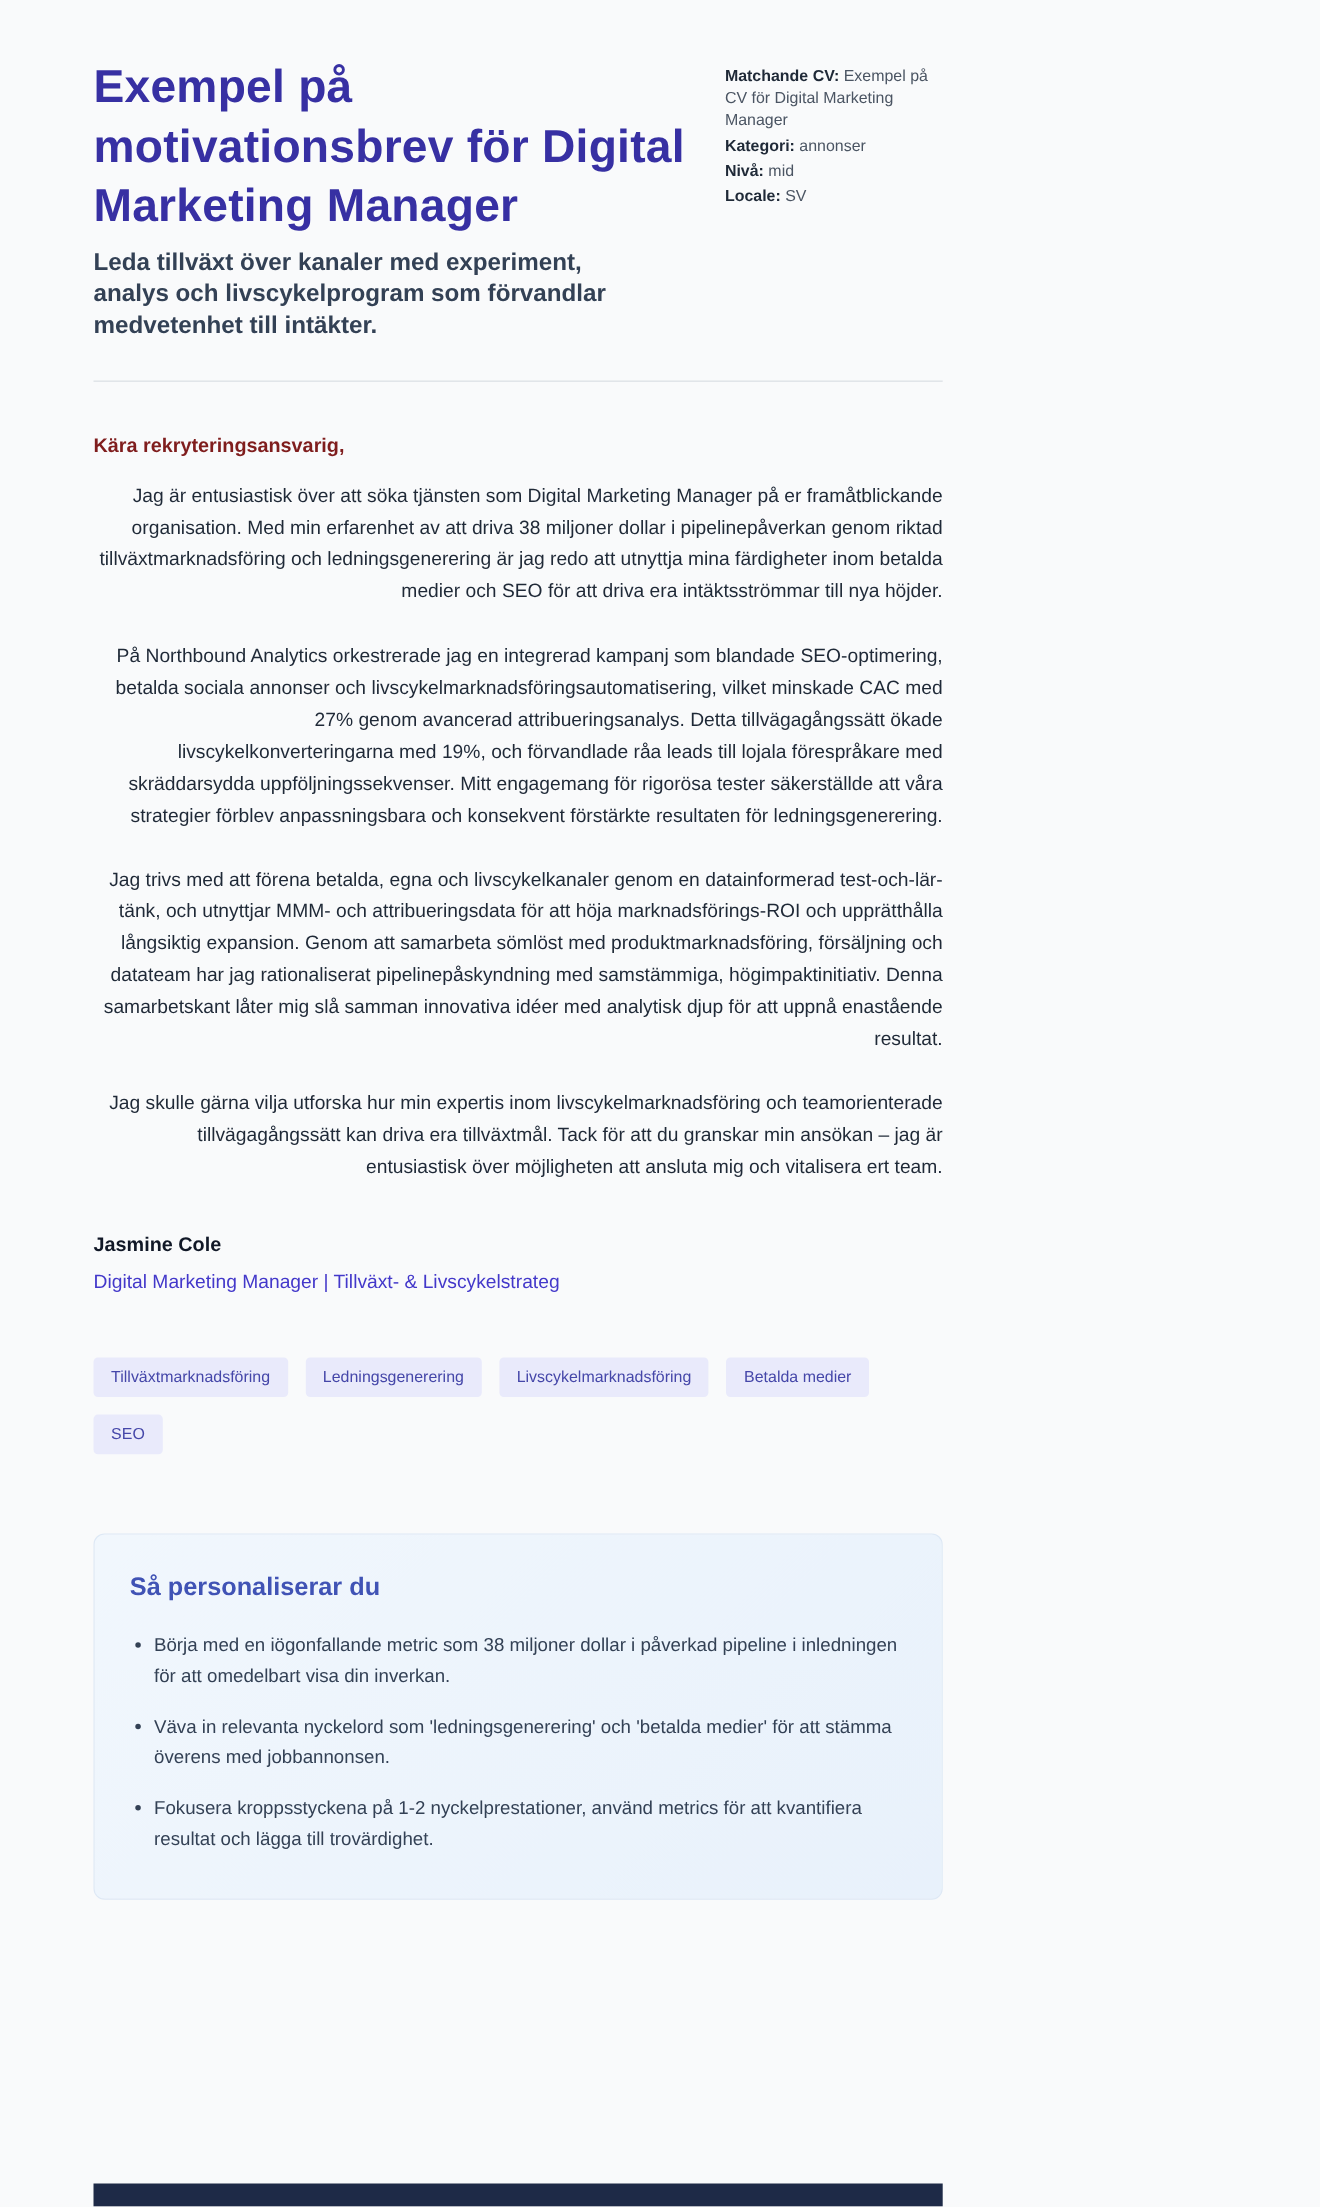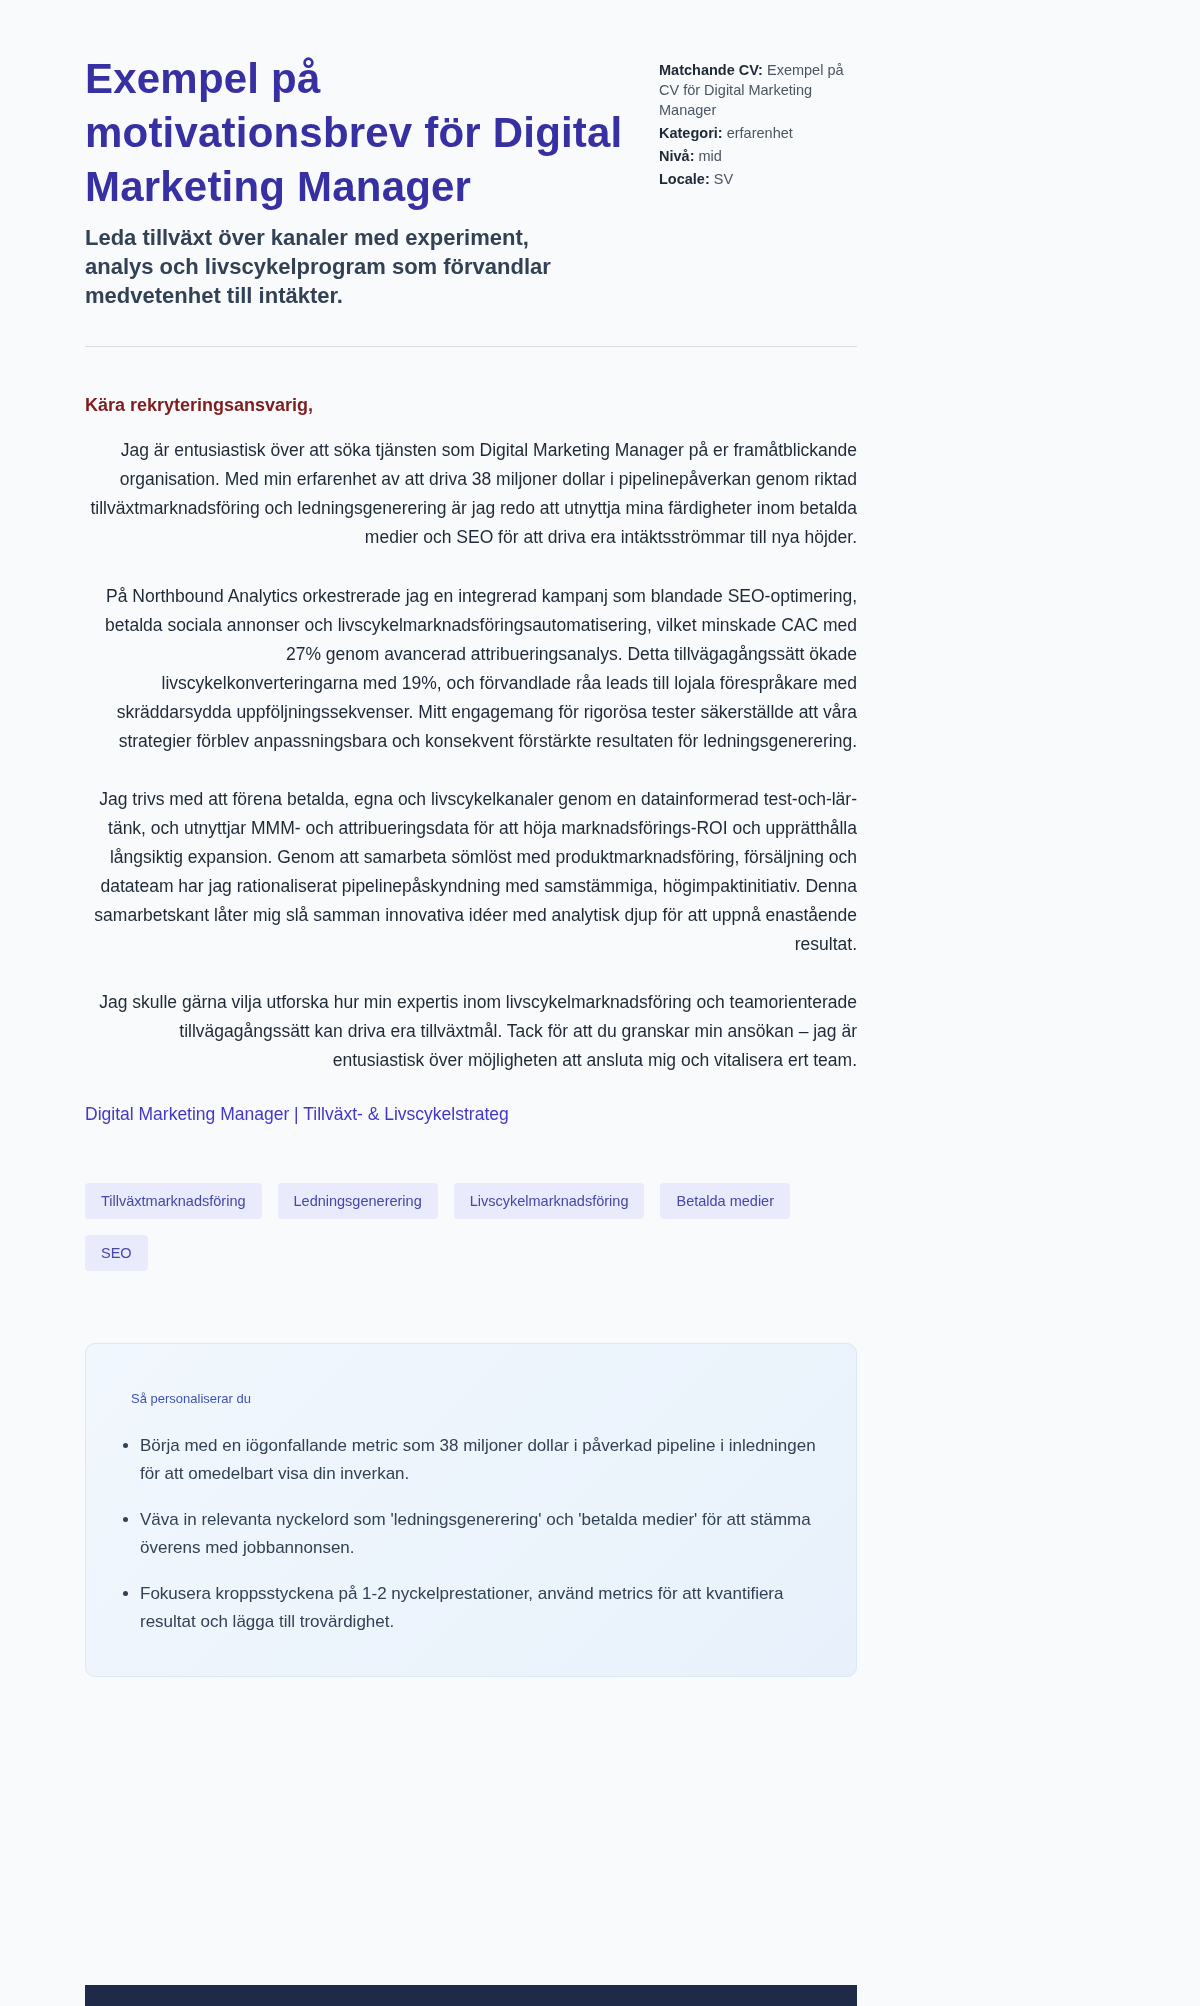--- a/index.html
+++ b/index.html
@@ -93,23 +93,23 @@
   }
   
   .callout {
     margin-top: 72px;
     background: linear-gradient(135deg, #f1f7fd 0%, #e8f1fb 100%);
     border: 1px solid #dde8f5;
     border-radius: 10px;
     padding: 34px 32px 22px 32px;
   }
   .callout-title {
-    margin: 13px;
-    font-size: 13px;
-    font-weight: 400;
+    margin: 0;
+    font-size: 23px;
+    font-weight: 700;
     color: #4053b5;
   }
   .callout-list {
     margin: 26px 0 0 0;
     padding-left: 22px;
   }
   .callout-list li {
     font-size: 17px;
     line-height: 1.62;
     color: #334155;
@@ -135,21 +135,21 @@
       <h1 class="page-title">Exempel på motivationsbrev för Digital Marketing Manager</h1>
       <div class="page-subtitle">Leda tillväxt över kanaler med experiment, analys och livscykelprogram som förvandlar medvetenhet till intäkter.</div>
     </div>
     <div class="meta">
       <div class="meta-row">
         <span class="meta-label">Matchande CV:</span>
         <span>Exempel på CV för Digital Marketing Manager</span>
       </div>
       <div class="meta-row">
         <span class="meta-label">Kategori:</span>
-        <span>erfarenhet</span>
+        <span>annonser</span>
       </div>
       <div class="meta-row">
         <span class="meta-label">Nivå:</span>
         <span>mid</span>
       </div>
       <div class="meta-row">
         <span class="meta-label">Locale:</span>
         <span>SV</span>
       </div>
     </div>
@@ -158,20 +158,21 @@
   <hr class="divider">
 
   <div>
     <div class="greeting">Kära rekryteringsansvarig,</div>
     <div class="paragraphs">
       <p class="body-par">Jag är entusiastisk över att söka tjänsten som Digital Marketing Manager på er framåtblickande organisation. Med min erfarenhet av att driva 38 miljoner dollar i pipelinepåverkan genom riktad tillväxtmarknadsföring och ledningsgenerering är jag redo att utnyttja mina färdigheter inom betalda medier och SEO för att driva era intäktsströmmar till nya höjder.</p>
       <p class="body-par">På Northbound Analytics orkestrerade jag en integrerad kampanj som blandade SEO-optimering, betalda sociala annonser och livscykelmarknadsföringsautomatisering, vilket minskade CAC med 27% genom avancerad attribueringsanalys. Detta tillvägagångssätt ökade livscykelkonverteringarna med 19%, och förvandlade råa leads till lojala förespråkare med skräddarsydda uppföljningssekvenser. Mitt engagemang för rigorösa tester säkerställde att våra strategier förblev anpassningsbara och konsekvent förstärkte resultaten för ledningsgenerering.</p>
       <p class="body-par">Jag trivs med att förena betalda, egna och livscykelkanaler genom en datainformerad test-och-lär-tänk, och utnyttjar MMM- och attribueringsdata för att höja marknadsförings-ROI och upprätthålla långsiktig expansion. Genom att samarbeta sömlöst med produktmarknadsföring, försäljning och datateam har jag rationaliserat pipelinepåskyndning med samstämmiga, högimpaktinitiativ. Denna samarbetskant låter mig slå samman innovativa idéer med analytisk djup för att uppnå enastående resultat.</p>
       <p class="body-par">Jag skulle gärna vilja utforska hur min expertis inom livscykelmarknadsföring och teamorienterade tillvägagångssätt kan driva era tillväxtmål. Tack för att du granskar min ansökan – jag är entusiastisk över möjligheten att ansluta mig och vitalisera ert team.</p>
     </div>
+    <div class="sig-name">Jasmine Cole</div>
     <div class="sig-role">Digital Marketing Manager | Tillväxt- &amp; Livscykelstrateg</div>
   </div>
 
   <div class="tags">
     <span class="tag">Tillväxtmarknadsföring</span>
     <span class="tag">Ledningsgenerering</span>
     <span class="tag">Livscykelmarknadsföring</span>
     <span class="tag">Betalda medier</span>
     <span class="tag">SEO</span>
   </div>

